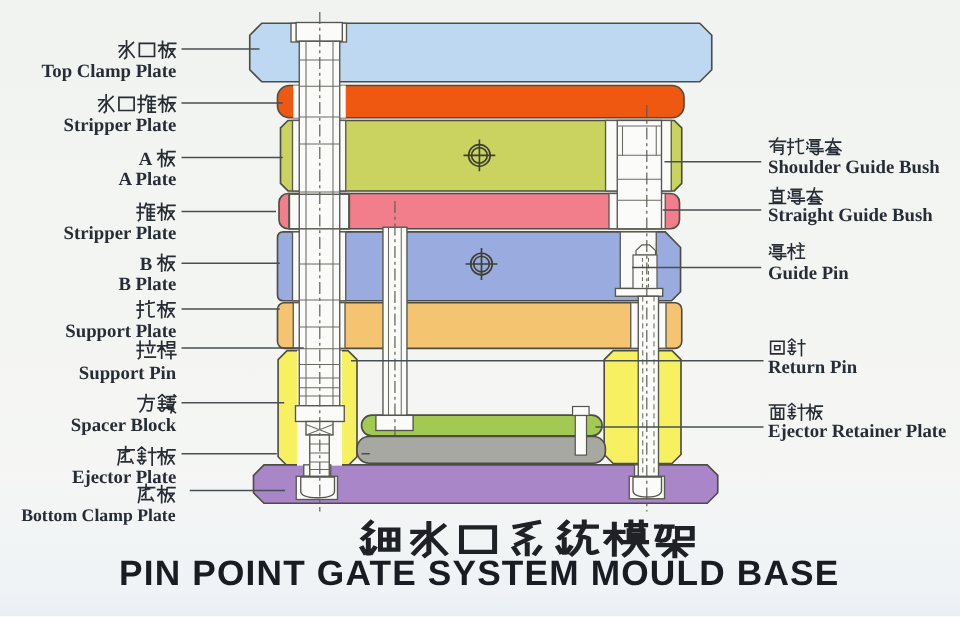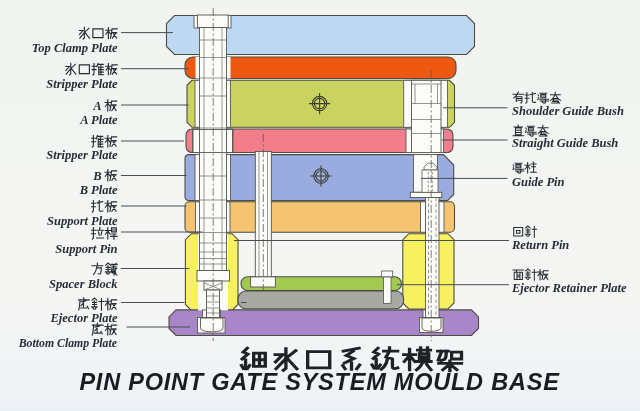--- a/index.html
+++ b/index.html
@@ -1,18 +1,18 @@
 <!DOCTYPE html>
 <html><head>
 <meta charset="utf-8">
 <style>
 html,body{margin:0;padding:0;}
 #page{position:relative;width:640px;height:411px;overflow:hidden;
 background:linear-gradient(180deg,#f1f3f0 0%,#f3f5f2 40%,#f5f6f4 75%,#eff3f6 96%,#e9eff6 100%);
-font-family:"Liberation Serif",serif;font-style:italic;}
+font-family:"Liberation Serif",serif;}
 svg{position:absolute;left:0;top:0;}
 </style>
 </head>
 <body>
 <div id="page">
 <svg width="640" height="411" viewBox="0 0 640 411">
 <defs>
 
 <g id="gshui" fill="none">
           <path d="M50,6 L50,86 L41,94 M13,30 L40,30 M38,32 L14,60 M58,38 L84,14 M55,46 L88,88 M45,52 L16,88"></path>

